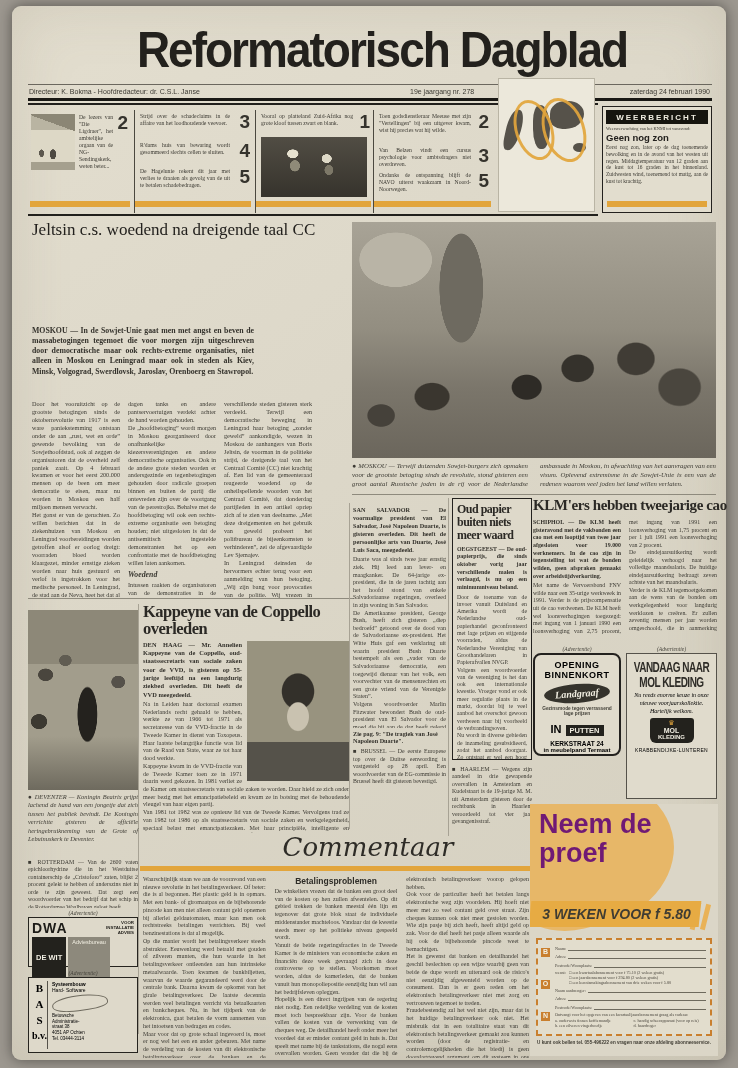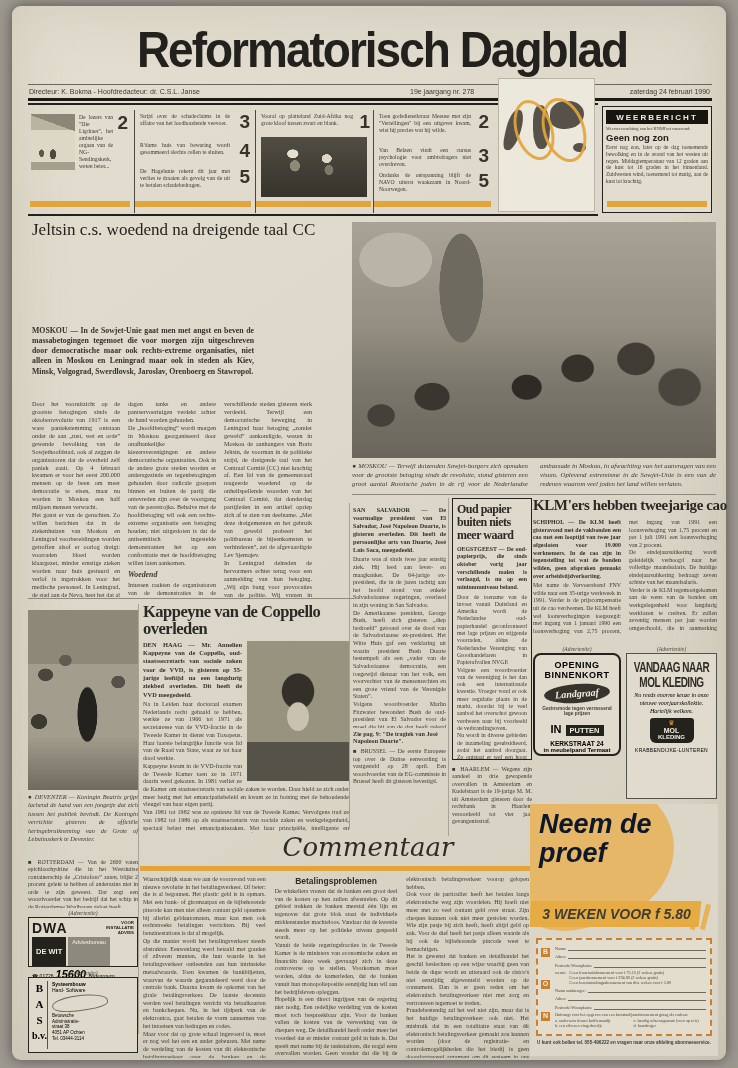--- a/index.html
+++ b/index.html
@@ -153,21 +153,21 @@
   <div class="abs jt" style="left:16px;top:853px;width:110px;height:49px;font-size:5.9px;line-height:1.26;overflow:hidden">■ ROTTERDAM — Van de 2600 vaten epichloorhydrine die in het Westduitse containerschip de „Cristoforo” zaten, blijkt 2 procent gelekt te hebben of anderszins niet in orde te zijn geweest. Dat zegt een woordvoerder van het bedrijf dat het schip in de Rotterdamse Waalhaven gelost heeft.</div>
 
   <div class="abs" style="left:16px;top:904px;width:110px">
     <div class="adlabel">(Advertentie)</div>
     <div class="adbox" style="margin-top:1px;height:50px;padding:2px 3px">
       <div style="display:flex;justify-content:space-between;align-items:flex-start">
         <span class="sans" style="font-weight:bold;font-size:14px;letter-spacing:1px;color:#1d1c18">DWA</span>
         <span class="sans" style="font-weight:bold;font-size:4.4px;width:38px;text-align:right;color:#26241f">VOOR INSTALLATIE ADVIES</span>
       </div>
       <div style="display:flex;gap:2px;margin-top:1px">
-        <span class="sans" style="background:#23221d;color:#efece0;font-weight:bold;font-size:7.5px;padding:10px 4px">DE WIT</span>
+        <span class="sans" style="background:#23221d;color:#efece0;font-weight:bold;font-size:7.5px;padding:16px 4px">DE WIT</span>
         <span class="sans" style="background:#8d897c;color:#f2efe2;font-size:5.5px;padding:2px 4px">Adviesbureau</span>
       </div>
       <div style="display:flex;align-items:baseline;gap:2px;margin-top:2px">
         <span class="sans" style="font-size:5px">☎ 01726</span>
         <span class="sans it" style="font-weight:bold;font-size:11px">15600</span>
         <span class="it" style="font-size:5.5px">Bodegraven</span>
       </div>
     </div>
   </div>
 
@@ -281,21 +281,21 @@
     <div class="jt pre" style="flex:1;font-size:6px;line-height:1.29">elektronisch betalingsverkeer voorop gelopen hebben.
 Ook voor de particulier heeft het betalen langs elektronische weg zijn voordelen. Hij hoeft niet meer met zo veel contant geld over straat. Zijn cheques kunnen ook niet meer gestolen worden. Wie zijn pasje bij zich heeft, heeft altijd geld op zak. Voor de dief heeft het pasje alleen waarde als hij ook de bijbehorende pincode weet te bemachtigen.
 Het is gewenst dat banken en detailhandel het geschil beslechten op een wijze waarbij geen van beide de dupe wordt en uiteraard ook de risico's niet eenzijdig afgewenteld worden op de consument. Dan is er geen reden om het elektronisch betalingsverkeer niet met zorg en vertrouwen tegemoet te treden.
 Fraudebestendig zal het wel niet zijn, maar dat is het huidige betalingsverkeer ook niet. Het misbruik dat in een totalitaire staat van dit elektronisch betalingsverkeer gemaakt zou kunnen worden (door de registratie- en controlemogelijkheden die het biedt) is geen doorslaggevend argument om dit systeem in ons land thans af te wijzen.</div>
   </div>
 
   <div class="abs" style="left:518px;top:798px;width:188px;height:252px;background:#dbd6c7;overflow:hidden">
     <div class="abs" style="left:-34px;top:-28px;width:178px;height:150px;background:#e9b257;opacity:.85;transform:rotate(-14deg);border-radius:40% 60% 55% 45%"></div>
     <div class="abs" style="right:10px;top:100px;width:5px;height:26px;background:#e9b257;transform:rotate(14deg)"></div>
     <div class="abs" style="right:20px;top:98px;width:5px;height:28px;background:#e9b257;transform:rotate(14deg)"></div>
-    <div class="abs sans" style="left:9px;top:6px;font-weight:bold;font-style:italic;font-size:27px;line-height:1.08;color:#0f172a">
+    <div class="abs sans" style="left:9px;top:6px;font-weight:bold;font-size:27px;line-height:1.08;color:#701a75">
       <span style="display:block">Neem de proef</span>
     </div>
     <div class="abs" style="left:0;top:97px;width:170px;height:26px;background:#e7ab43;transform:skewX(-6deg)">
       <span class="sans" style="display:block;font-weight:bold;font-style:italic;font-size:14px;color:#3f3c33;padding:5px 0 0 12px;transform:skewX(6deg)">3 WEKEN VOOR f 5.80</span>
     </div>
     <div class="abs" style="left:6px;top:134px;width:176px;height:98px;border:2px dashed #c97f2e;background:#e2ddcd;padding:3px 4px 3px 17px;font-size:4.2px;color:#4a463e">
       <span class="abs sans" style="left:3px;top:8px;width:9px;height:9px;background:#c97f2e;color:#f4f0e2;font-weight:bold;font-size:7px;text-align:center">B</span>
       <span class="abs sans" style="left:3px;top:40px;width:9px;height:9px;background:#c97f2e;color:#f4f0e2;font-weight:bold;font-size:7px;text-align:center">O</span>
       <span class="abs sans" style="left:3px;top:72px;width:9px;height:9px;background:#c97f2e;color:#f4f0e2;font-weight:bold;font-size:7px;text-align:center">N</span>
       <div class="cfield">

